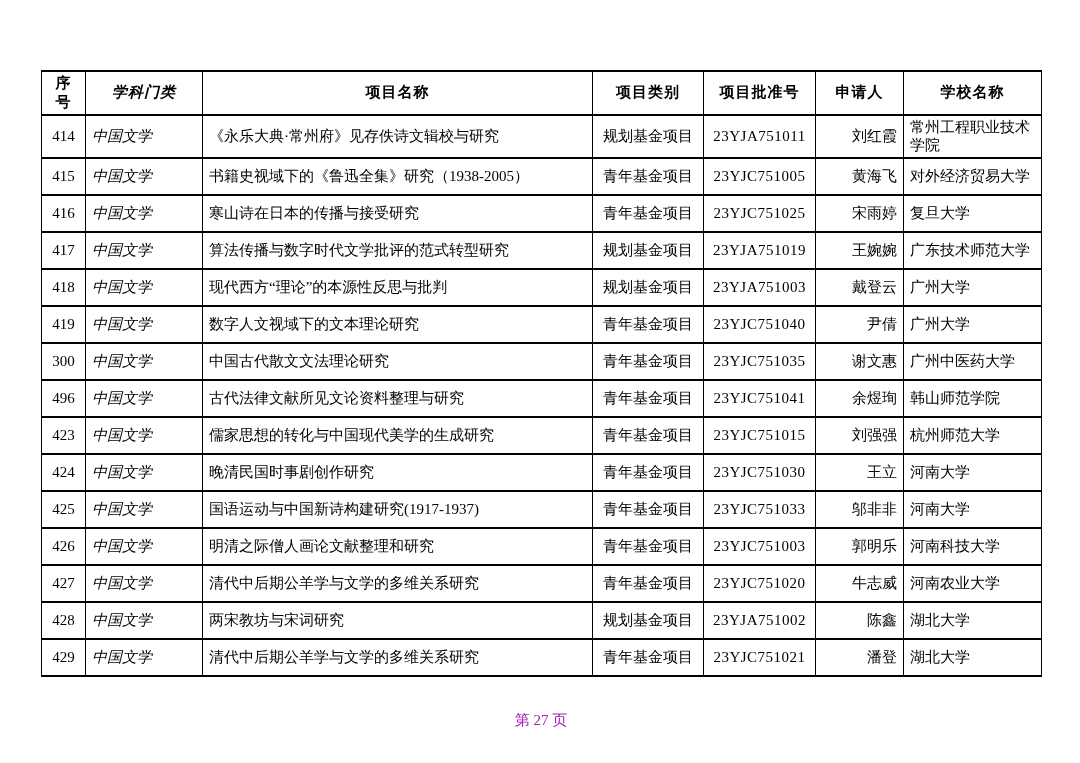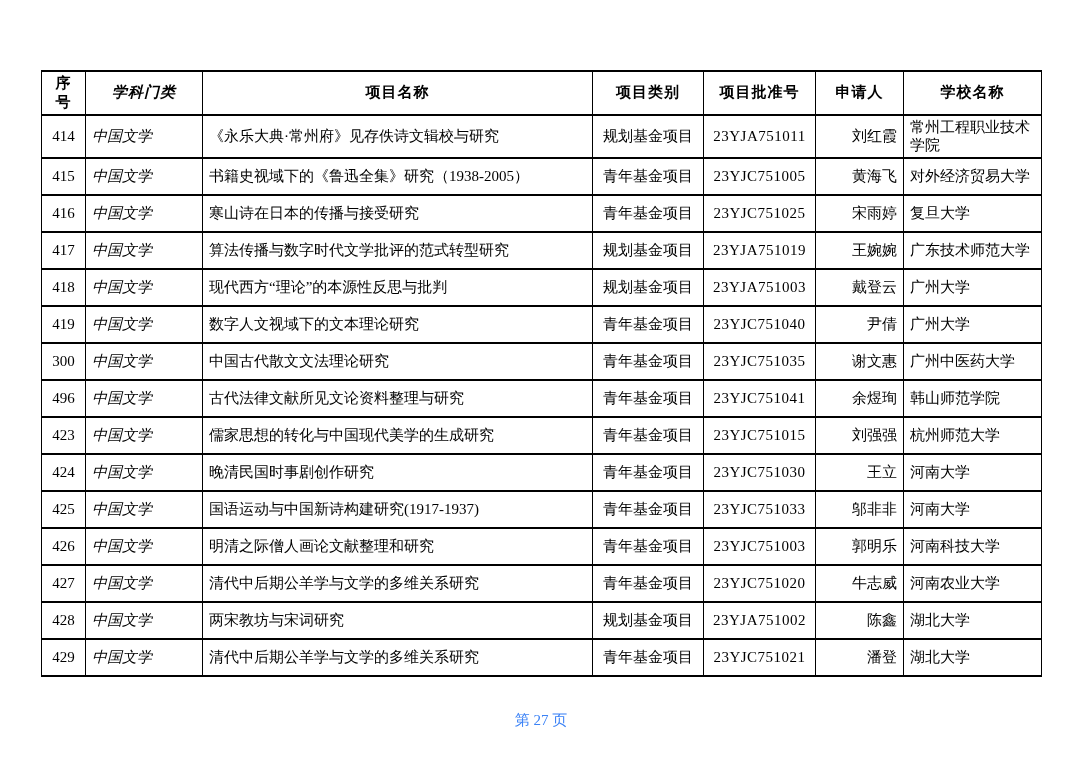--- a/index.html
+++ b/index.html
@@ -61,21 +61,21 @@
   .col4 { text-align: center; letter-spacing: 0.5px; }
   .col5 { text-align: right; }
   .col6 { text-align: left; }
   .page-footer {
     position: absolute;
     left: 41px;
     top: 711px;
     width: 1000px;
     text-align: center;
     font-size: 15px;
-    color: #3b82f6;
+    color: #a21caf;
   }
 </style>
 </head>
 <body>
 
 <div class="page">
   <table class="projects">
     <colgroup>
       <col style="width:44px">
       <col style="width:117px">

